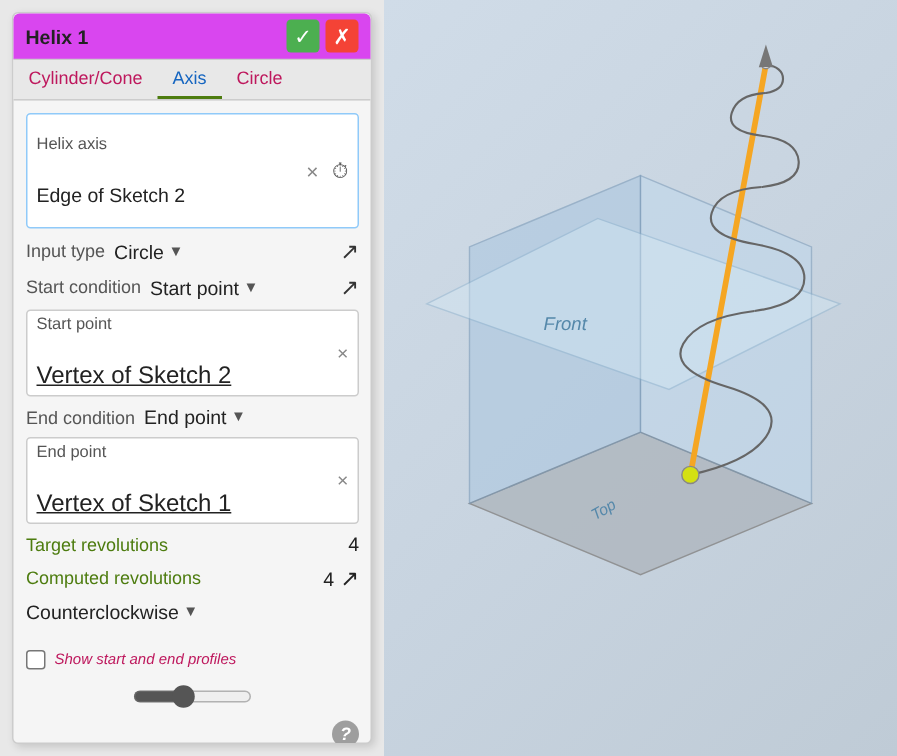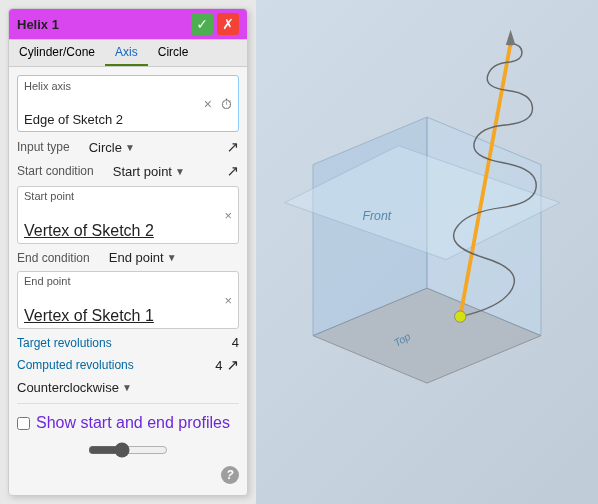--- a/index.html
+++ b/index.html
@@ -80,21 +80,21 @@
     .tabs {
       display: flex;
       background: #e8e8e8;
       border-bottom: 1px solid #ccc;
     }
 
     .tab {
       padding: 5px 10px;
       font-size: 12px;
       cursor: pointer;
-      color: #000000;
+      color: #be185d;
       border-bottom: 2px solid transparent;
       white-space: nowrap;
     }
 
     .tab.active {
       color: #1565c0;
       border-bottom: 2px solid #4d7c0f;
       font-weight: 500;
     }
 
@@ -106,21 +106,21 @@
       display: flex;
       flex-direction: column;
       gap: 6px;
     }
 
     
     .field-box {
       background: white;
       border: 1.5px solid #90caf9;
       border-radius: 3px;
-      padding: 4px 6px;
+      padding: 14px 6px;
       position: relative;
     }
 
     .field-label-small {
       font-size: 11px;
       color: #555;
       margin-bottom: 2px;
     }
 
     .field-value {
@@ -146,21 +146,21 @@
       transform: translateY(-50%);
       color: #555;
       font-size: 14px;
       cursor: pointer;
     }
 
     
     .row-inline {
       display: flex;
       align-items: center;
-      gap: 19px;
+      gap: 6px;
     }
 
     .row-label {
       color: #555;
       font-size: 12px;
       white-space: nowrap;
     }
 
     .select-box {
       display: flex;
@@ -214,21 +214,21 @@
     }
 
     
     .number-row {
       display: flex;
       align-items: center;
       justify-content: space-between;
     }
 
     .number-row .row-label {
-      color: #0369a1;
+      color: #4d7c0f;
       font-size: 12px;
     }
 
     .number-value {
       font-size: 13px;
       color: #222;
       display: flex;
       align-items: center;
       gap: 4px;
     }
@@ -247,22 +247,23 @@
       gap: 6px;
       margin-top: 2px;
     }
 
     .checkbox-row input[type=checkbox] {
       width: 13px;
       height: 13px;
     }
 
     .checkbox-label {
-      font-size: 16px;
-      color: #6d28d9;
+      font-size: 10px;
+      color: #be185d;
+      font-style: italic;
     }
 
     
     .slider-row {
       display: flex;
       justify-content: center;
       align-items: center;
       margin-top: 4px;
     }
 

